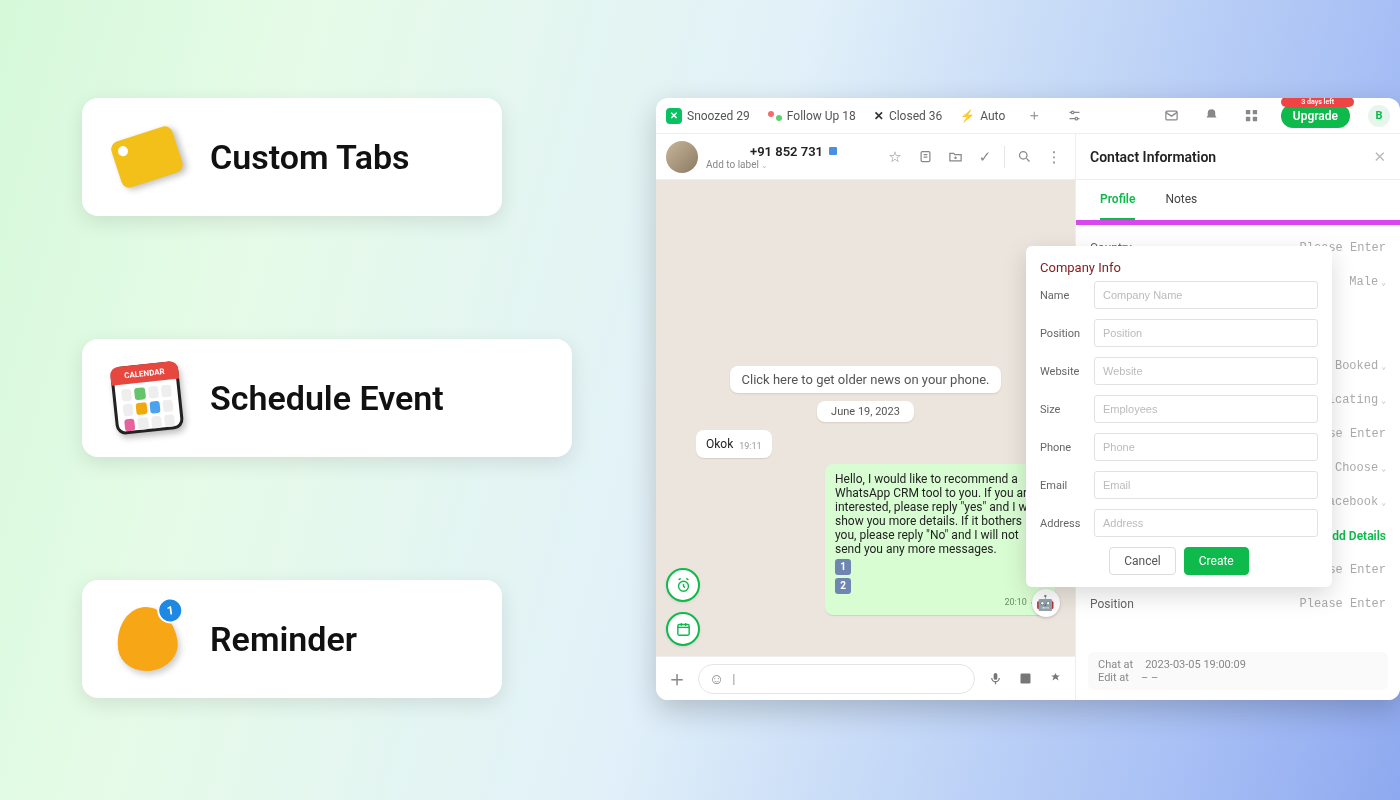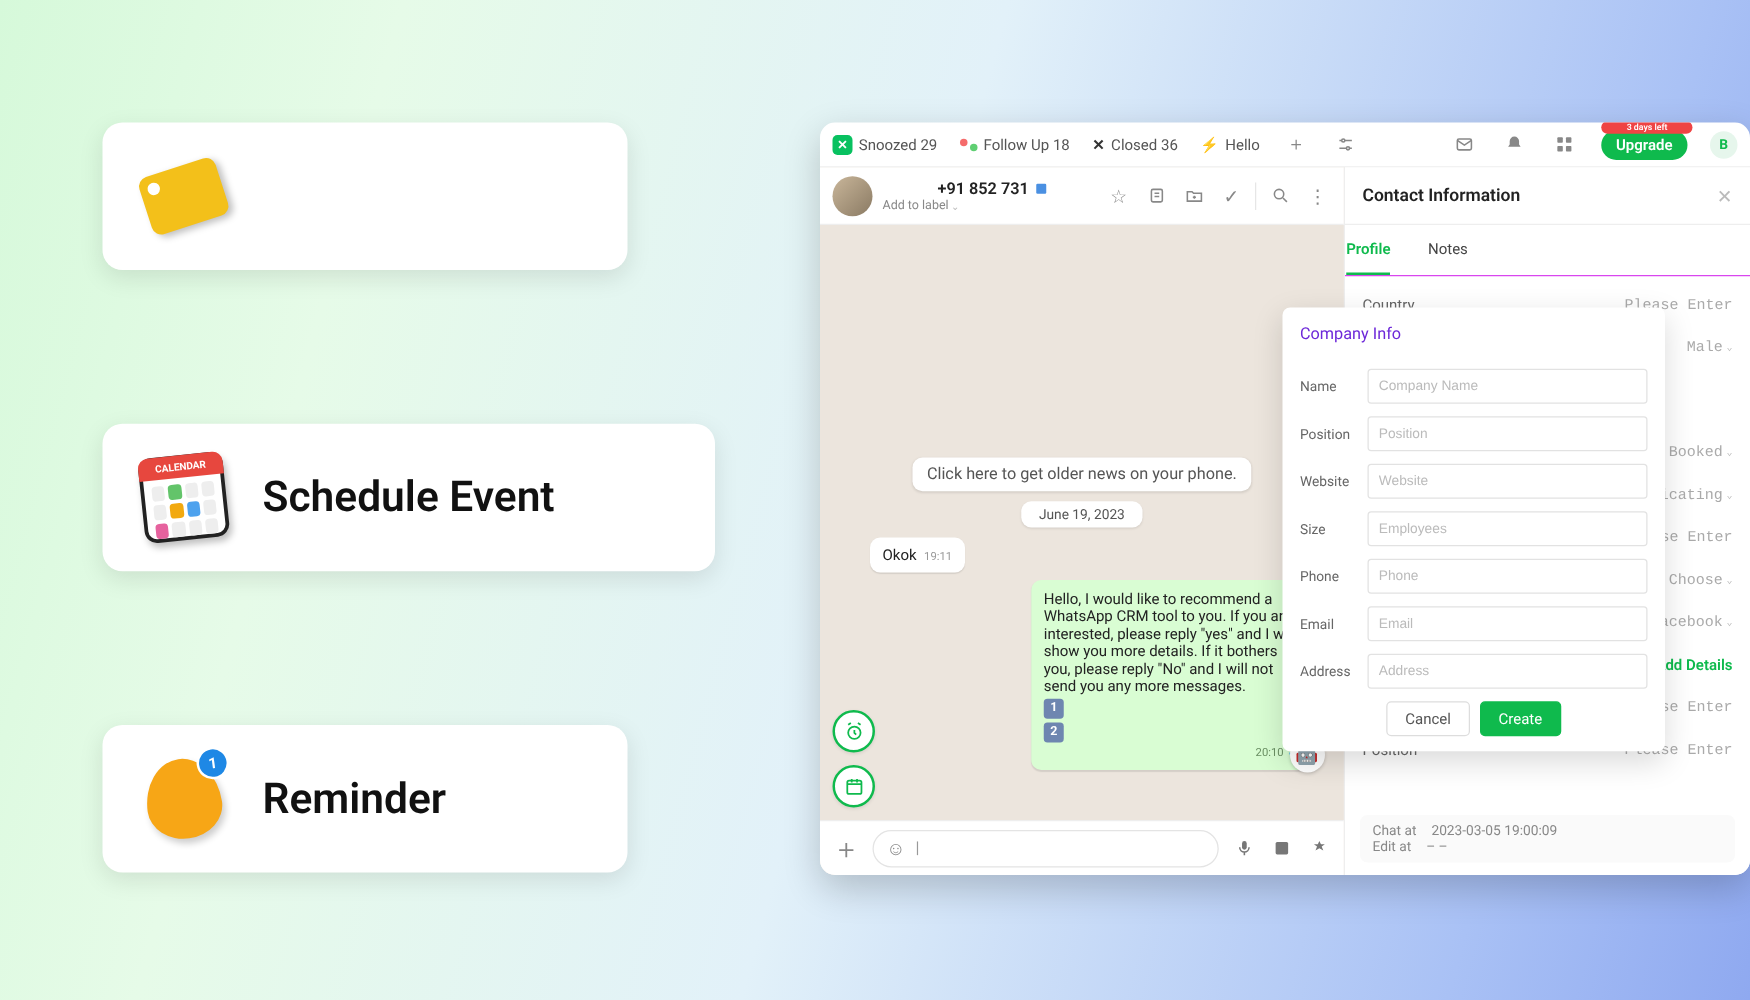--- a/index.html
+++ b/index.html
@@ -90,39 +90,39 @@
   .composer{background:#fff;height:44px;display:flex;align-items:center;padding:0 10px;gap:10px;border-top:1px solid #eee;}
   .composer .plus{font-size:22px;color:#888;cursor:pointer;}
   .composer .input-wrap{flex:1;height:30px;border:1px solid #e4e4e4;border-radius:16px;display:flex;align-items:center;padding:0 10px;gap:8px;font-size:13px;color:#999;}
   .composer .input-wrap .emoji{font-size:15px;color:#888;}
   .composer .cicon{width:20px;height:20px;color:#777;font-size:15px;display:flex;align-items:center;justify-content:center;cursor:pointer;}
 
   .contact-col { flex:1; display:flex; flex-direction:column; min-height:0; background:#fff;}
   .contact-head { height:46px;display:flex;align-items:center;justify-content:space-between;padding:0 14px;border-bottom:1px solid #eee;}
   .contact-head .title{font-size:14px;font-weight:600;color:#222;}
   .contact-head .close{font-size:15px;color:#bbb;cursor:pointer;}
-  .tabs-row{display:flex;gap:30px;padding:0 1px;border-bottom:1px solid #d946ef;}
+  .tabs-row{display:flex;gap:30px;padding:0 24px;border-bottom:5px solid #d946ef;}
   .tabs-row .tab{font-size:12px;padding:12px 0;color:#444;cursor:pointer;}
   .tabs-row .tab.active{color:#0fba4d;font-weight:600;border-bottom:2px solid #0fba4d;}
   .fields{flex:1;overflow:hidden;padding:6px 14px 0 14px;font-size:12px;}
   .field-row{display:flex;justify-content:space-between;align-items:center;height:34px;color:#777;}
   .field-row .label{color:#666;}
   .field-row .val{color:#aaa;display:flex;align-items:center;gap:3px;font-family:Liberation Mono, monospace;}
   .caret{font-size:8px;color:#bbb;}
   .link-green{color:#0fba4d;font-weight:600;}
 
   .meta-box{background:#fafafa;border-radius:6px;margin:6px 12px 10px 12px;padding:6px 10px;font-size:11px;color:#888;}
   .meta-box .mr{display:flex;gap:12px;}
 
   .modal {
     position:absolute; left:370px; top:148px; width:306px;
     background:#fff; border-radius:6px; box-shadow:0 8px 24px rgba(0,0,0,.15);
     padding:14px 14px 12px 14px; font-size:12px;
   }
-  .modal .m-title{font-size:13px;color:#6d28d9;margin-bottom:20px;}
+  .modal .m-title{font-size:13px;color:#7f1d1d;margin-bottom:6px;}
   .modal .m-row{display:flex;align-items:center;margin-bottom:10px;}
   .modal .m-row label{width:54px;color:#666;font-size:11px;}
   .modal .m-row input{flex:1;height:28px;border:1px solid #e2e2e2;border-radius:3px;padding:0 8px;font-size:11px;color:#444;}
   .modal .m-row input::placeholder{color:#bbb;}
   .modal .m-actions{display:flex;justify-content:center;gap:8px;margin-top:4px;}
   .btn{height:28px;padding:0 14px;border-radius:4px;font-size:12px;display:flex;align-items:center;cursor:pointer;border:1px solid #ddd;background:#fff;color:#555;}
   .btn.primary{background:#0fba4d;border-color:#0fba4d;color:#fff;}
 
   .app-icon{width:16px;height:16px;border-radius:4px;background:#08c160;color:#fff;font-size:10px;font-weight:800;display:flex;align-items:center;justify-content:center;}
   .dot-pair{position:relative;width:14px;height:10px;}
@@ -132,20 +132,21 @@
   .bolt{color:#f2a90f;}
   svg{display:block;}
 </style>
 </head>
 <body>
 
 <div class="feature-card" style="left:82px;top:98px;width:420px;">
   <div class="icon-wrap">
       <div class="tag-icon"></div>
     </div>
+  <div class="title">Custom Tabs</div>
 </div>
 
 <div class="feature-card" style="left:82px;top:339px;width:490px;">
   <div class="icon-wrap">
     <div class="calendar-icon">
       <div class="cal-top">CALENDAR</div>
       <div class="dots">
         <span></span>
           <span style="background:#63c46a"></span>
           <span></span>
@@ -181,21 +182,21 @@
     <div class="tab">
         <div class="dot-pair"></div>
         <span>Follow Up 18</span>
       </div>
     <div class="tab">
         <span class="x-mark">✕</span>
         <span>Closed 36</span>
       </div>
     <div class="tab">
         <span class="bolt">⚡</span>
-        <span>Hello</span>
+        <span>Auto</span>
       </div>
     <div class="icon-btn">＋</div>
     <div class="icon-btn">
       <svg width="15" height="15" viewBox="0 0 24 24" fill="none" stroke="#888" stroke-width="2">
           <line x1="4" y1="7" x2="20" y2="7"></line>
           <circle cx="9" cy="7" r="2" fill="#fff"></circle>
           <line x1="4" y1="17" x2="20" y2="17"></line>
           <circle cx="15" cy="17" r="2" fill="#fff"></circle>
         </svg>
     </div>

